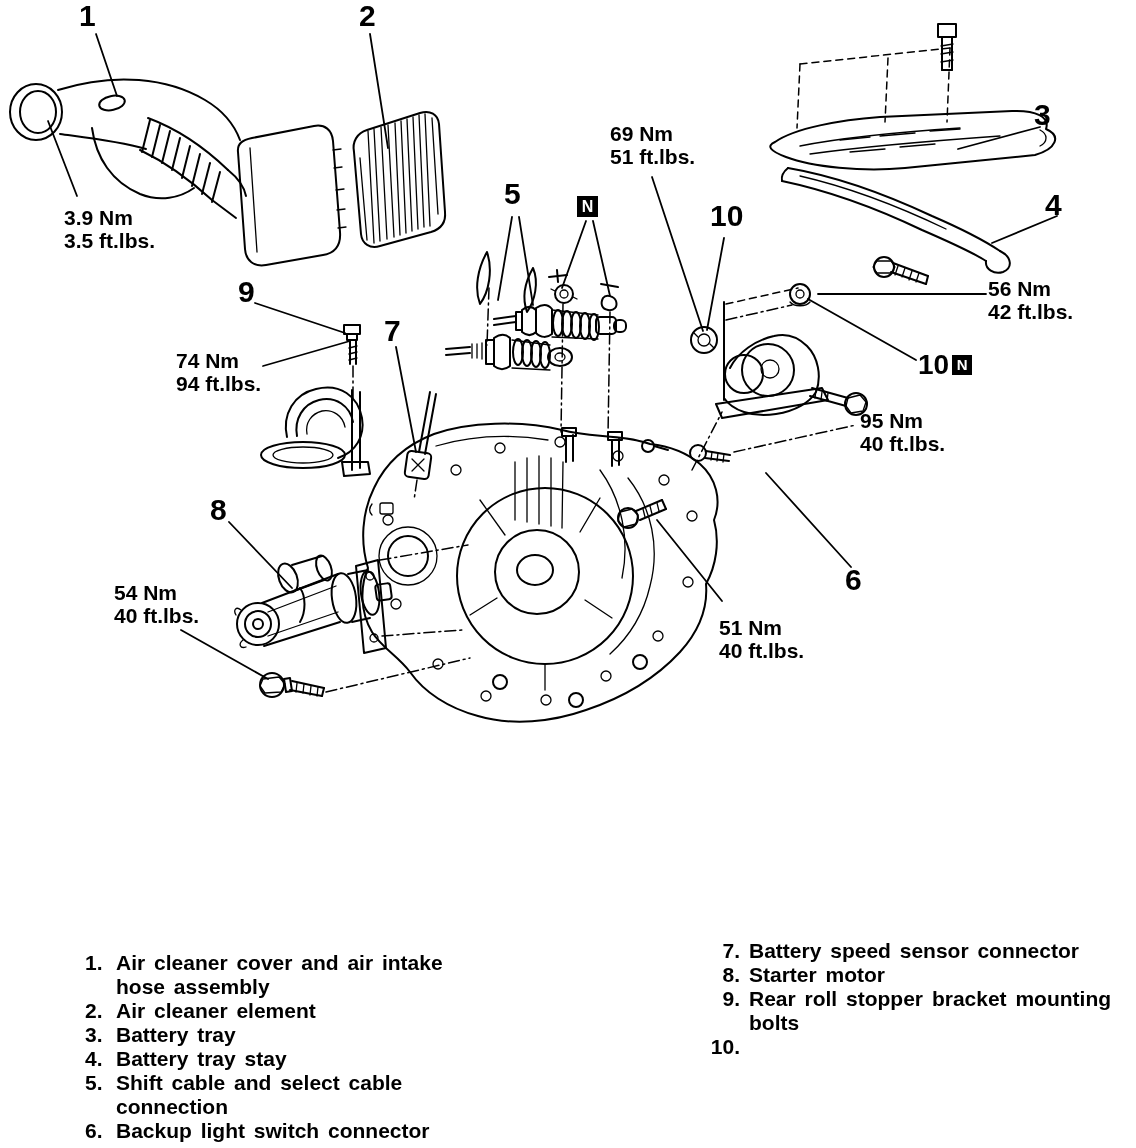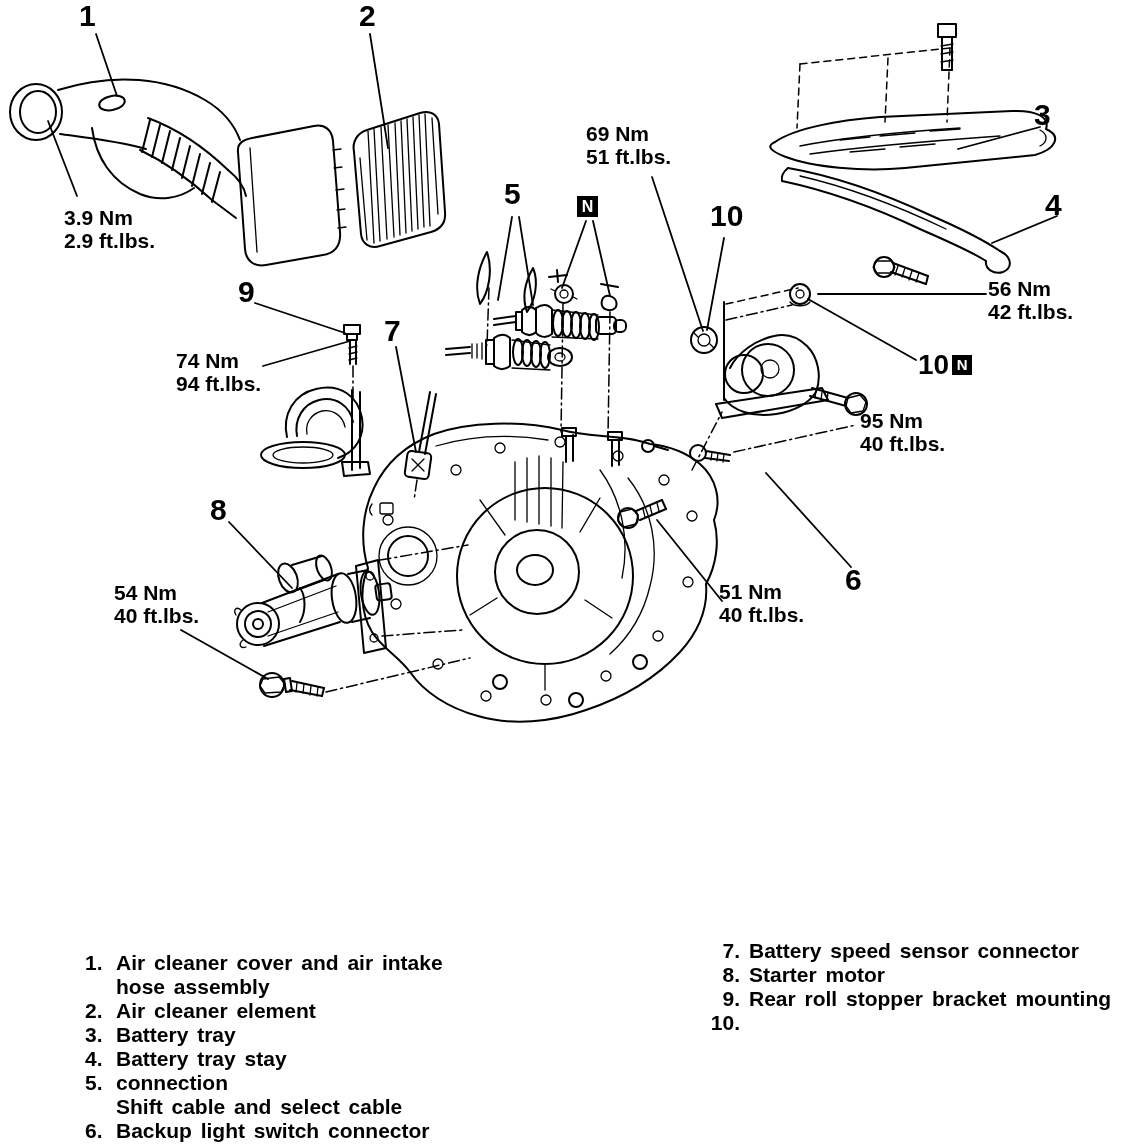--- a/index.html
+++ b/index.html
@@ -334,43 +334,43 @@
 
   <div class="nbox" style="left:577px;top:196px">N</div>
 
   <div class="c10n" style="left:918px;top:351px">
     <span class="num">10</span>
     <span class="box">N</span>
   </div>
 
   <div class="torque" style="left:64px;top:206px">
     <div>3.9 Nm</div>
-    <div>2.9 ft.lbs.</div>
-  </div>
-  <div class="torque" style="left:586px;top:122px">
+    <div>3.5 ft.lbs.</div>
+  </div>
+  <div class="torque" style="left:610px;top:122px">
     <div>69 Nm</div>
     <div>51 ft.lbs.</div>
   </div>
   <div class="torque" style="left:176px;top:349px">
     <div>74 Nm</div>
     <div>94 ft.lbs.</div>
   </div>
   <div class="torque" style="left:988px;top:277px">
     <div>56 Nm</div>
     <div>42 ft.lbs.</div>
   </div>
   <div class="torque" style="left:860px;top:409px">
     <div>95 Nm</div>
     <div>40 ft.lbs.</div>
   </div>
   <div class="torque" style="left:114px;top:581px">
     <div>54 Nm</div>
     <div>40 ft.lbs.</div>
   </div>
-  <div class="torque" style="left:719px;top:580px">
+  <div class="torque" style="left:719px;top:616px">
     <div>51 Nm</div>
     <div>40 ft.lbs.</div>
   </div>
 
   <div class="legend-col col-left" style="left:85px;top:951px">
     <div class="legend-item">
       <div class="legend-num">1.</div>
       <div class="legend-text">
         <div>Air cleaner cover and air intake</div>
         <div>hose assembly</div>
@@ -390,22 +390,22 @@
     </div>
     <div class="legend-item">
       <div class="legend-num">4.</div>
       <div class="legend-text">
         <div>Battery tray stay</div>
       </div>
     </div>
     <div class="legend-item">
       <div class="legend-num">5.</div>
       <div class="legend-text">
+        <div>Shift cable and select cable</div>
         <div>connection</div>
-        <div>Shift cable and select cable</div>
       </div>
     </div>
     <div class="legend-item">
       <div class="legend-num">6.</div>
       <div class="legend-text">
         <div>Backup light switch connector</div>
       </div>
     </div>
   </div>
 
@@ -419,20 +419,21 @@
     <div class="legend-item">
       <div class="legend-num">8.</div>
       <div class="legend-text">
         <div>Starter motor</div>
       </div>
     </div>
     <div class="legend-item">
       <div class="legend-num">9.</div>
       <div class="legend-text">
         <div>Rear roll stopper bracket mounting</div>
+        <div>bolts</div>
       </div>
     </div>
     <div class="legend-item">
       <div class="legend-num">10.</div>
       <div class="legend-text">
       </div>
     </div>
   </div>
 
 </div>

